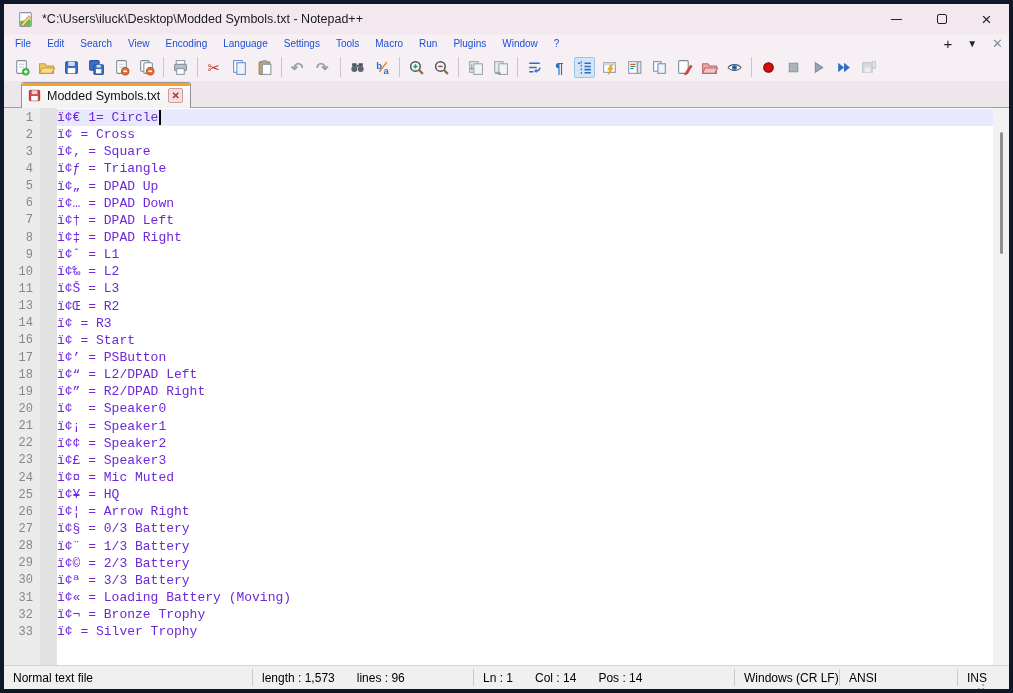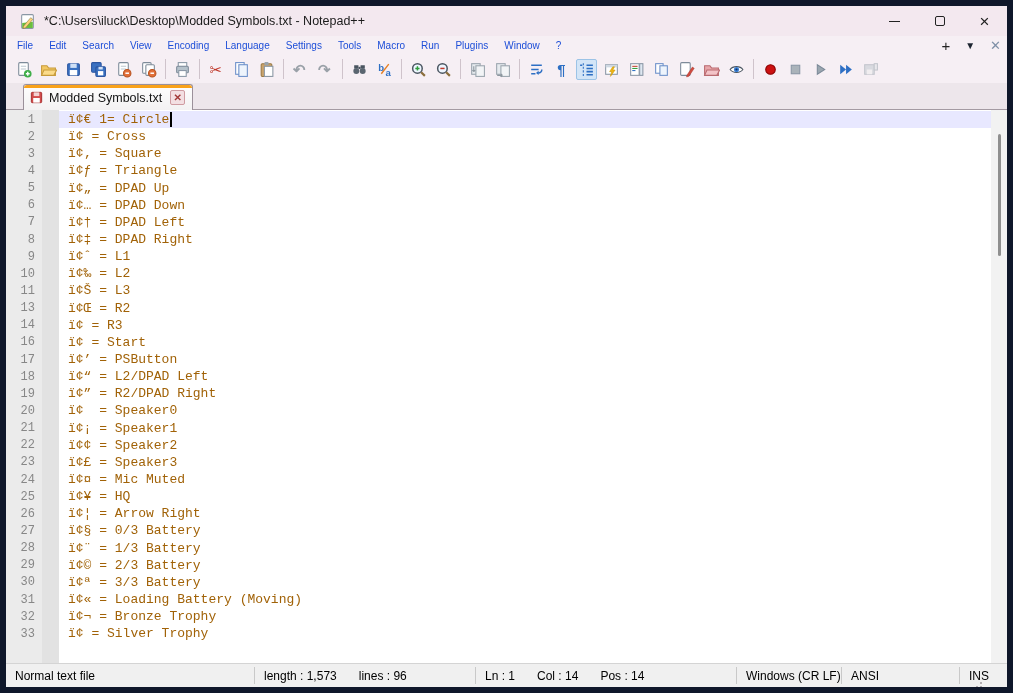--- a/index.html
+++ b/index.html
@@ -1,20 +1,20 @@
 <!DOCTYPE html>
 <html><head>
 <meta charset="utf-8">
 <style>
   * { box-sizing: border-box; margin: 0; padding: 0; }
   html,body { background:#d8d8d8; }
   body { font-family:"Liberation Sans", sans-serif; }
   .window{
     width:1013px;height:693px;position:relative;
-    border:6px solid #0f172a;background:#fff;
+    border:4px solid #0f172a;background:#fff;
     display:flex;flex-direction:column;overflow:hidden;
   }
   
   .titlebar{height:30px;background:#f3e8ef;display:flex;align-items:center;flex:0 0 auto;}
   .app-icon{width:17px;height:17px;margin:0 8px 0 13px;flex:0 0 auto;}
   .title-text{font-size:12.5px;color:#1b1b1b;white-space:nowrap;}
   .tb-controls{margin-left:auto;display:flex;height:100%;}
   .tb-btn{width:45px;height:100%;display:flex;align-items:center;justify-content:center;cursor:default;}
   .glyph-min{width:11px;height:1px;background:#222;display:block;}
   .glyph-max{width:10px;height:10px;border:1.2px solid #222;border-radius:2px;display:block;}
@@ -43,21 +43,21 @@
   .tab-close{width:15px;height:15px;margin-left:8px;background:#f3dfe2;border:1px solid #cf9ba1;border-radius:2px;display:flex;align-items:center;justify-content:center;font-size:10px;font-weight:bold;color:#a23737;line-height:1;}
   
   .editor{flex:1 1 auto;position:relative;background:#fff;overflow:hidden;
           font-family:"Liberation Mono","DejaVu Sans Mono",monospace;font-size:13px;}
   .gutter-bg{position:absolute;left:0;top:0;bottom:0;width:36px;background:#ebebeb;}
   .margin-bg{position:absolute;left:36px;top:0;bottom:0;width:17px;background:#e2e2e2;}
   .lines{position:absolute;left:0;top:1px;right:16px;}
   .line{display:flex;height:17.15px;align-items:center;}
   .line .num{width:36px;padding-right:7px;text-align:right;color:#878787;font-size:12px;flex:0 0 auto;}
   .line .bm{width:17px;flex:0 0 auto;align-self:stretch;}
-  .line .txt{flex:1 1 auto;padding-left:9px;white-space:pre;color:#a16207;align-self:stretch;display:flex;align-items:center;}
+  .line .txt{flex:1 1 auto;white-space:pre;color:#6d28d9;align-self:stretch;display:flex;align-items:center;}
   .line.current .txt{background:#e8e8ff;}
   .caret{display:inline-block;width:1.6px;height:15px;background:#000;margin-left:0.5px;vertical-align:middle;}
   .vscroll{position:absolute;right:0;top:0;bottom:0;width:16px;background:#f2f2f2;}
   .vthumb{position:absolute;left:7px;width:3px;border-radius:2px;background:#8f8f8f;}
   
   .statusbar{height:24px;background:#f0f0f0;border-top:1px solid #d4d4d4;display:flex;flex:0 0 auto;font-size:12px;color:#000000;position:relative;}
   .sb-sec{display:flex;align-items:center;padding-left:9px;position:relative;white-space:nowrap;overflow:hidden;}
   .sb-sec::after{content:"";position:absolute;right:0;top:3px;bottom:3px;width:1px;background:#c9c9c9;}
   .sb-sec:last-child::after{display:none;}
   .sb-sec span{margin-right:22px;}

